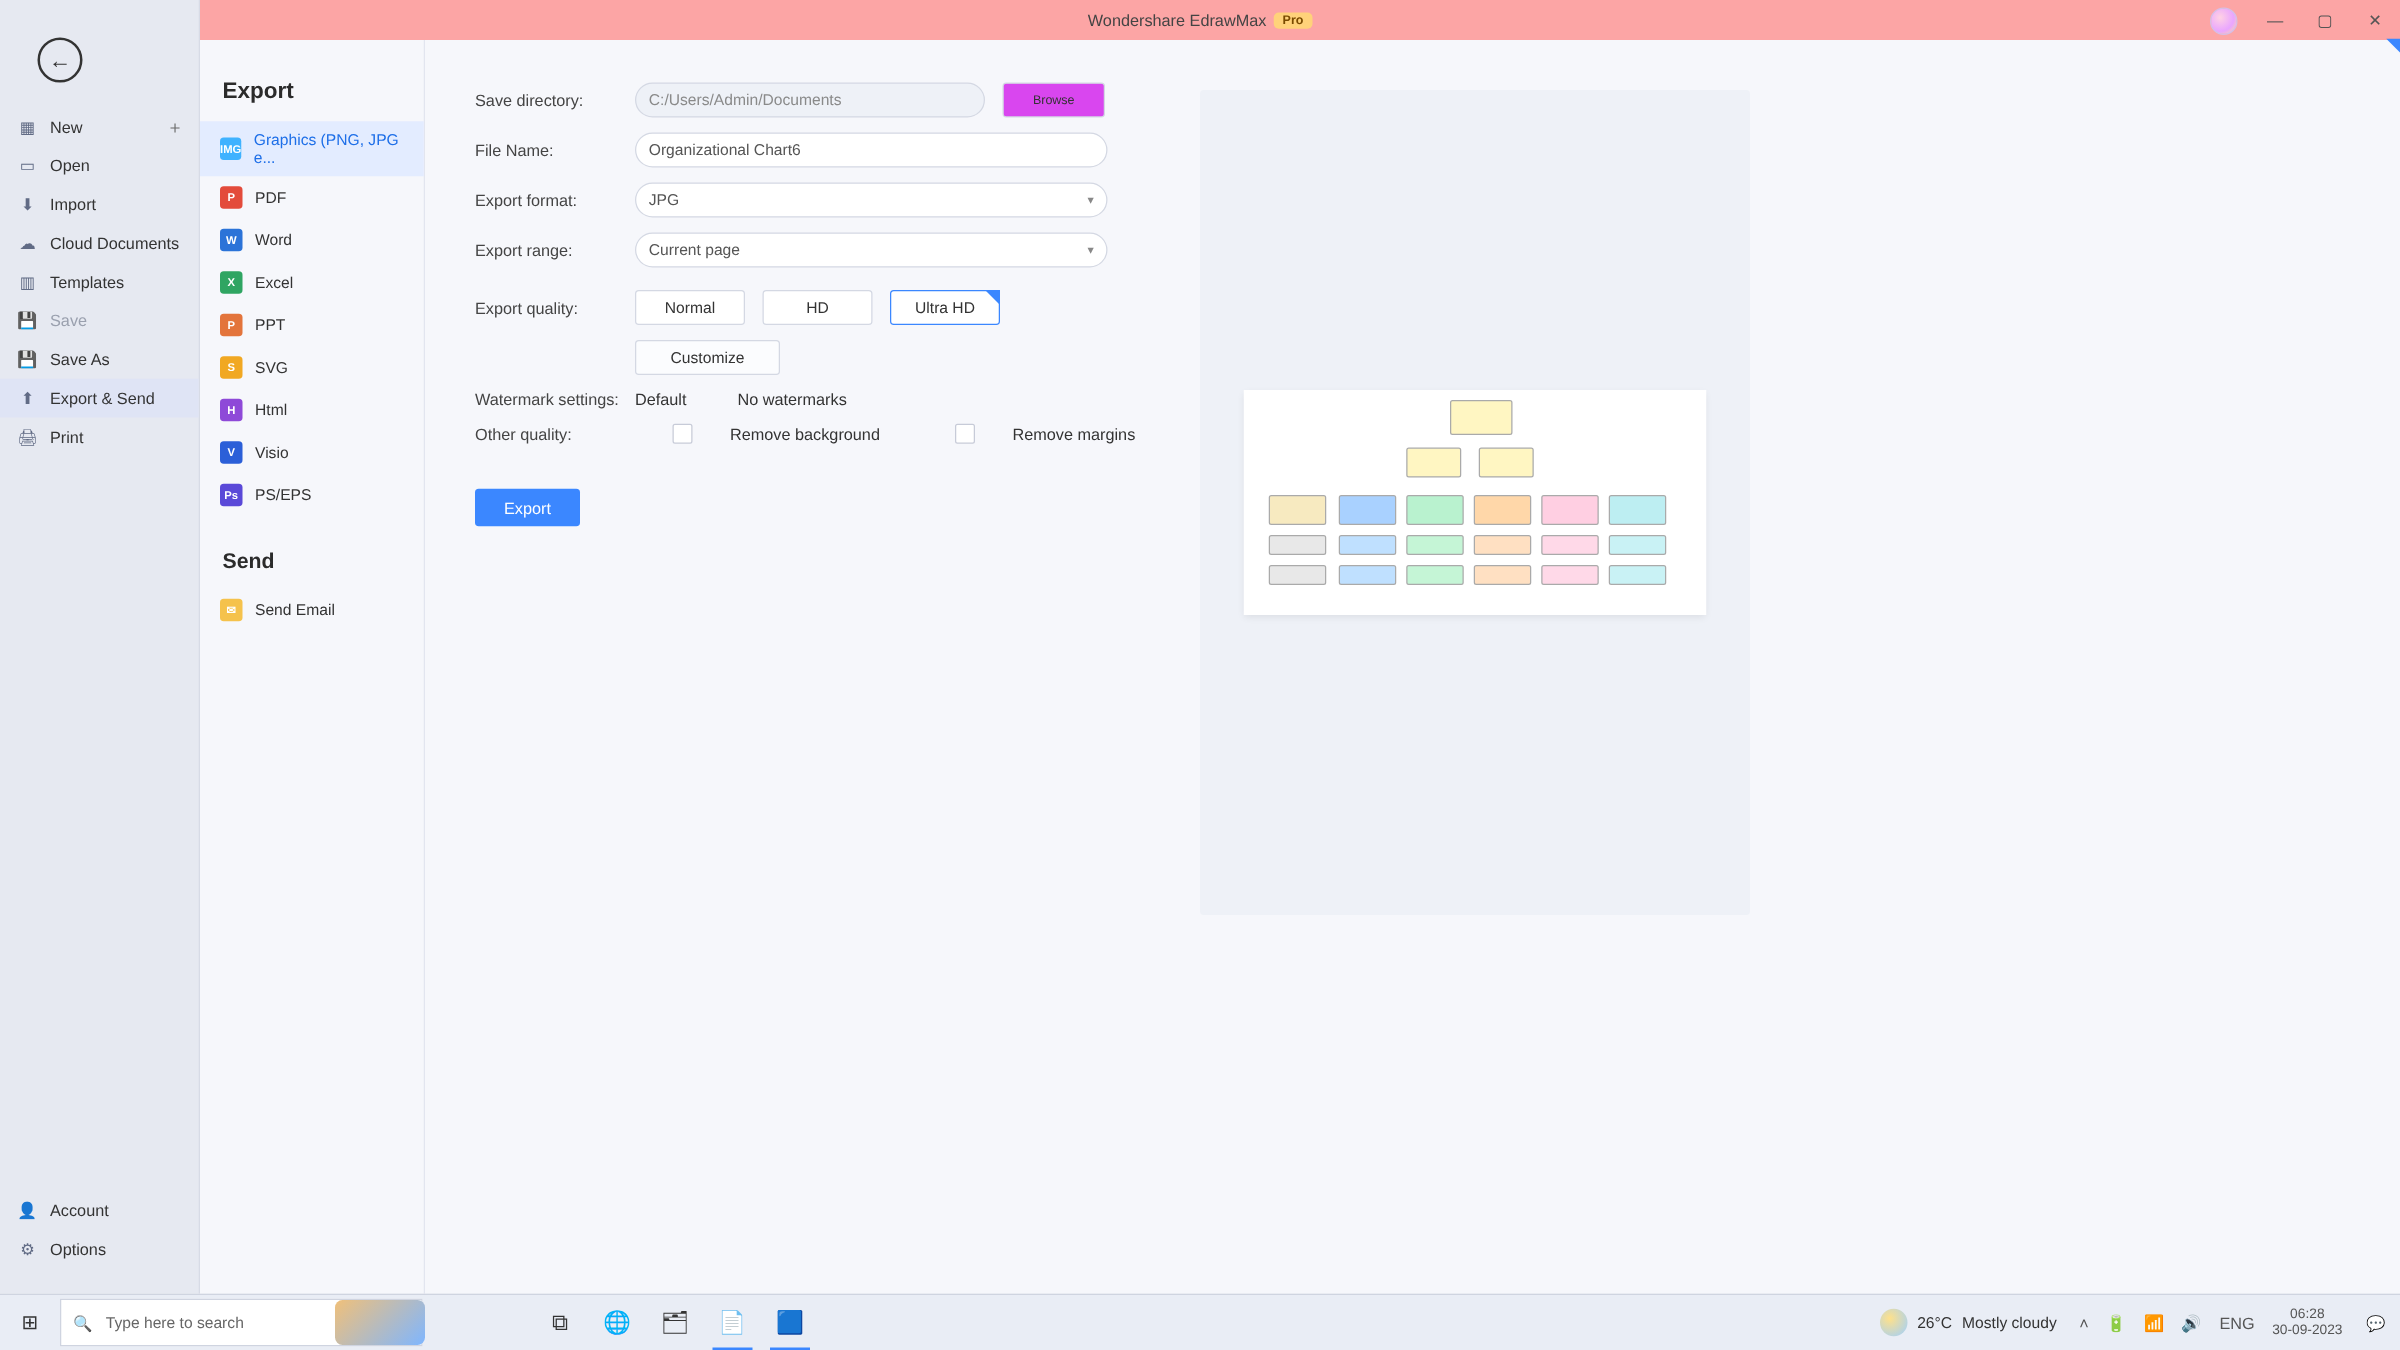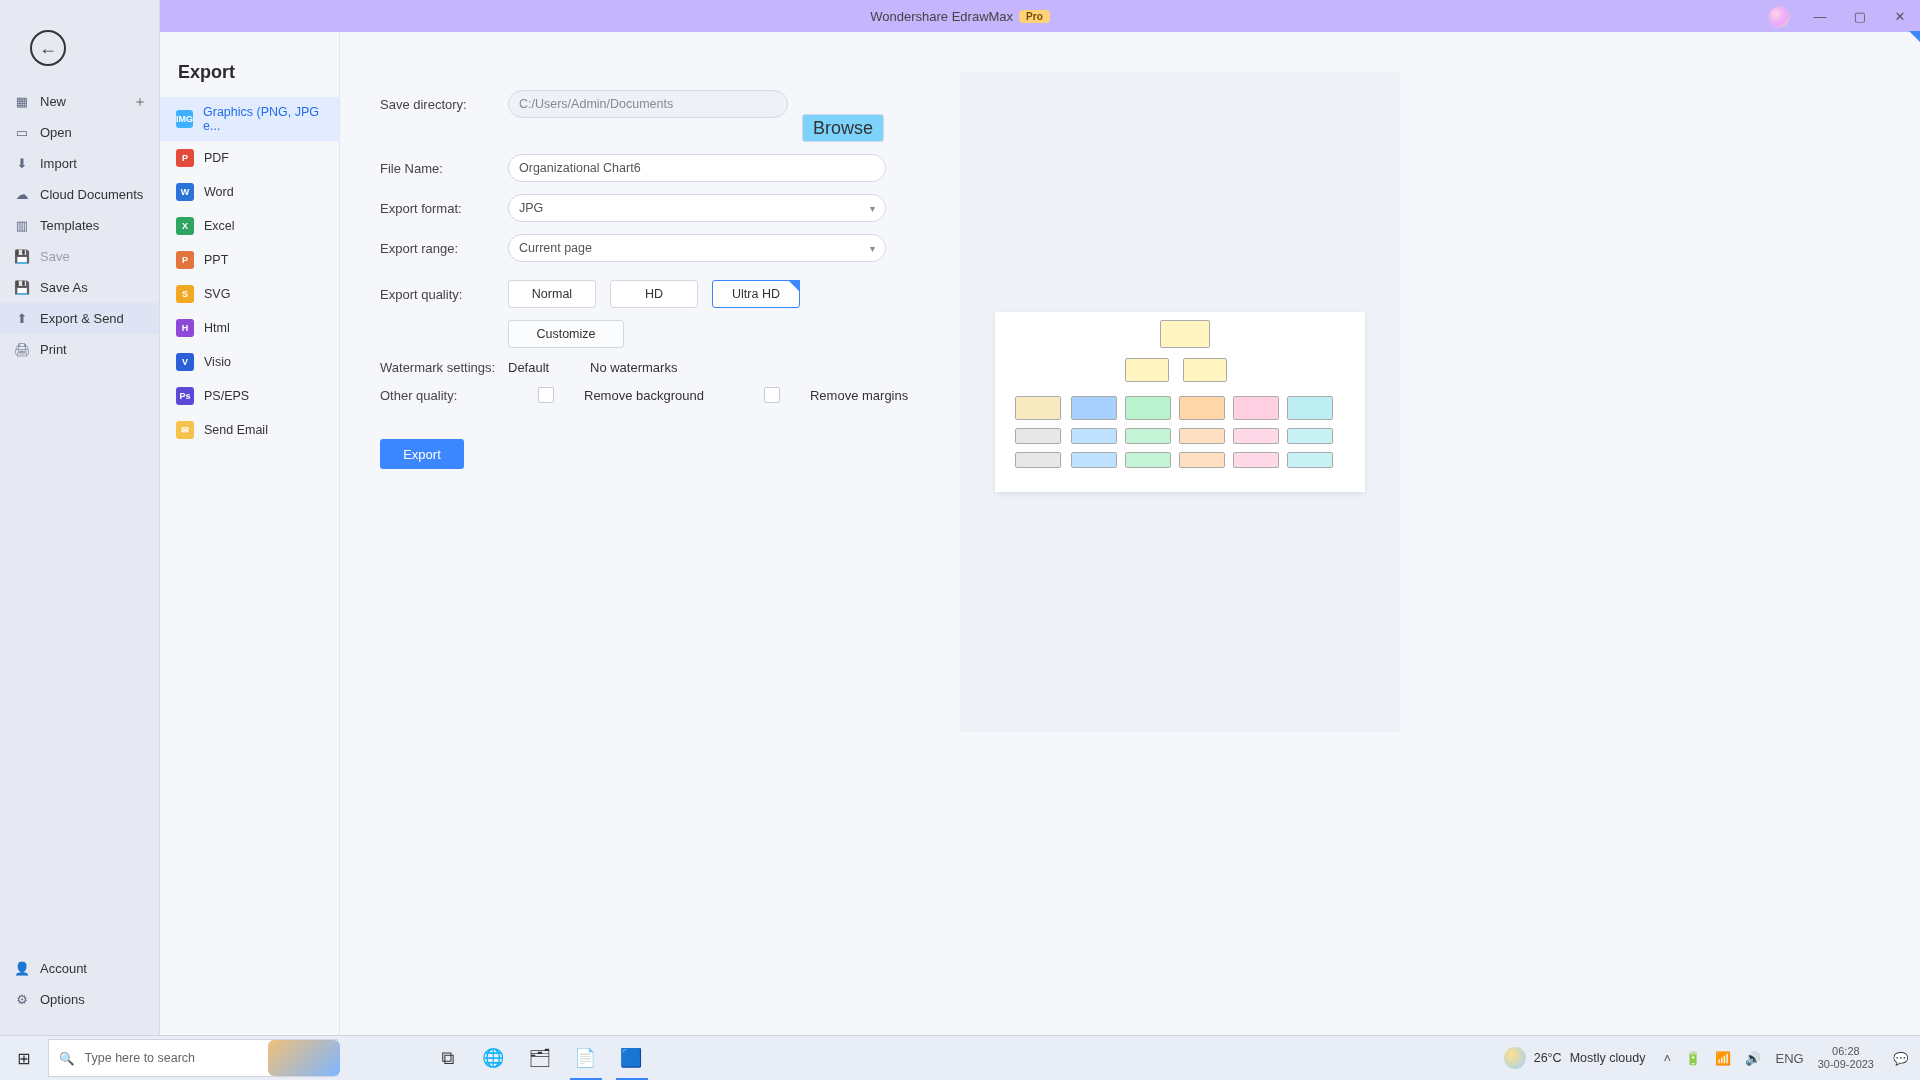--- a/index.html
+++ b/index.html
@@ -1,21 +1,21 @@
 <!DOCTYPE html>
 <html><head>
 <meta charset="utf-8">
 <style>
 * { margin: 0; padding: 0; box-sizing: border-box; font-family: "Segoe UI", Arial, sans-serif; }
 html, body { width: 1920px; height: 1080px; overflow: hidden; background: #f0f0f0; }
 
 
 .titlebar {
   position: absolute; left: 0; top: 0; width: 100%; height: 32px;
-  background: #c4b5fd; display: flex; align-items: center;
+  background: #fca5a5; display: flex; align-items: center;
 }
 .titlebar .title-center {
   flex: 1; text-align: center; font-size: 13px; color: #444;
   display:flex; align-items:center; justify-content:center; gap:6px;
 }
 .pro-badge {
   background:#ffd27a; color:#7a4b00; border-radius:4px; padding:1px 7px;
   font-size:10px; font-weight:600;
 }
 .titlebar .win-controls { position:absolute; right:0; top:0; display:flex; }
@@ -89,22 +89,22 @@
 .form-row { display:flex; align-items:center; margin-bottom:12px; font-size:13px; color:#333; }
 .form-row .lbl { width:128px; color:#444; }
 
 .txt-input, .select-box {
   height:28px; border:1px solid #d4d8e3; background:#fff; border-radius:14px;
   padding:0 10px; font-size:12.5px; color:#555;
 }
 .txt-input[disabled] { background:#eef1f7; color:#8a8a8a; }
 .dir-input { width:280px; }
 .browse-btn {
-  margin-left:14px; width:82px; height:28px; border:1px solid #d4d8e3; background:#7dd3fc;
-  border-radius:3px; font-size:18px; color:#333; cursor:pointer;margin-top:48px;
+  margin-left:14px; width:82px; height:28px; border:1px solid #d4d8e3; background:#d946ef;
+  border-radius:3px; font-size:10px; color:#333; cursor:pointer;
 }
 .name-input { width:378px; }
 .select-box { width:378px; display:flex; align-items:center; justify-content:space-between; }
 .select-box .caret { color:#888; font-size:10px; }
 
 .quality-row .seg {
   width:88px; height:28px; border:1px solid #d4d8e3; background:#fff; border-radius:3px;
   display:flex; align-items:center; justify-content:center; font-size:12.5px; color:#333;
   margin-right:14px; cursor:pointer; position:relative;
 }
@@ -297,20 +297,21 @@
   </div>
   <div class="export-item">
     <span class="fi fi-visio">V</span>
     <span>Visio</span>
   </div>
   <div class="export-item">
     <span class="fi fi-ps">Ps</span>
     <span>PS/EPS</span>
   </div>
 
+  <div class="send-hdr">Send</div>
   <div class="export-item">
     <span class="fi fi-mail">✉</span>
     <span>Send Email</span>
   </div>
 </div>
 
 <div class="main">
 
   <div class="form-row">
     <span class="lbl">Save directory:</span>

